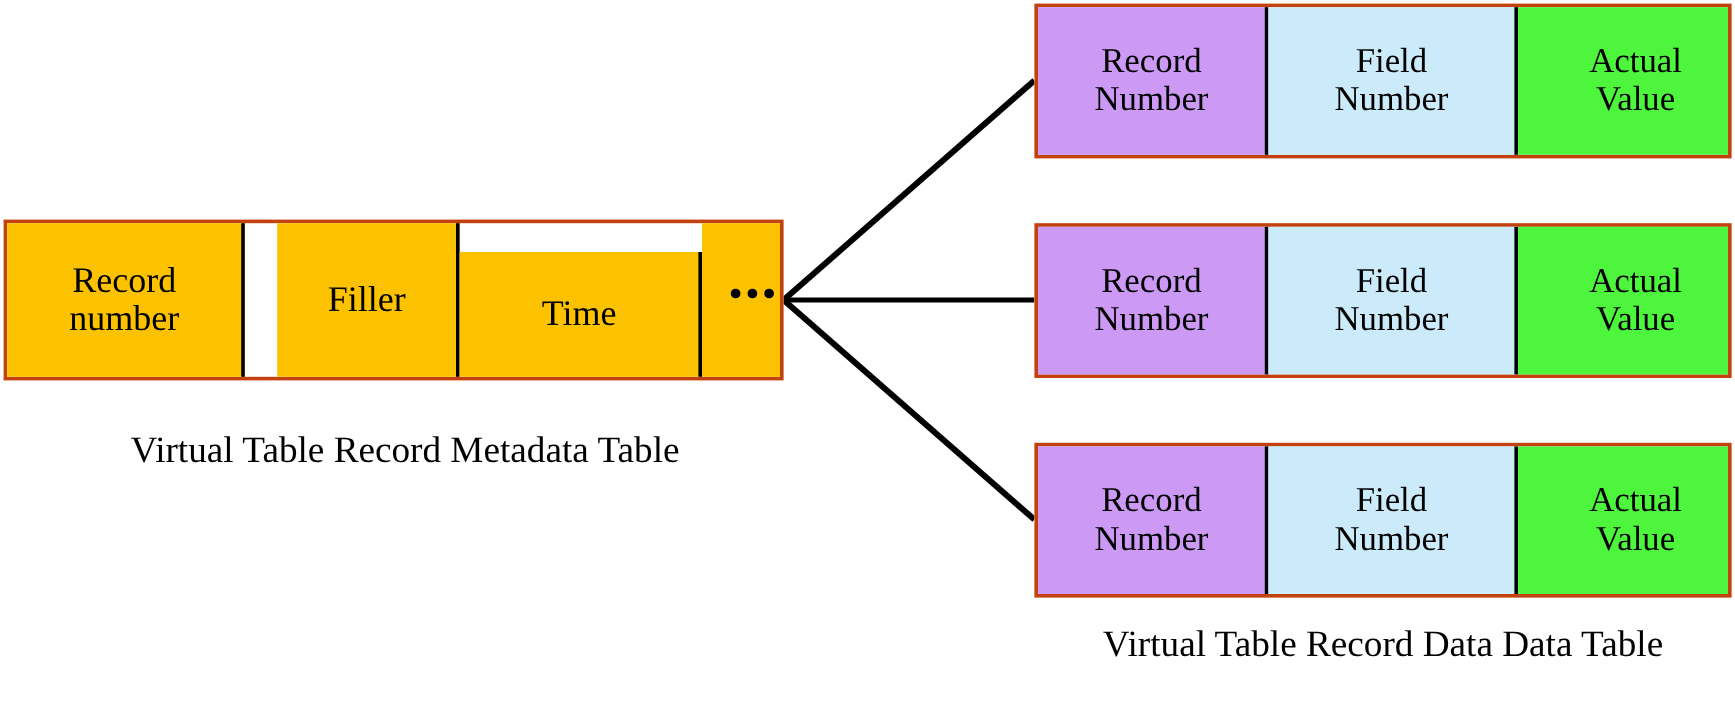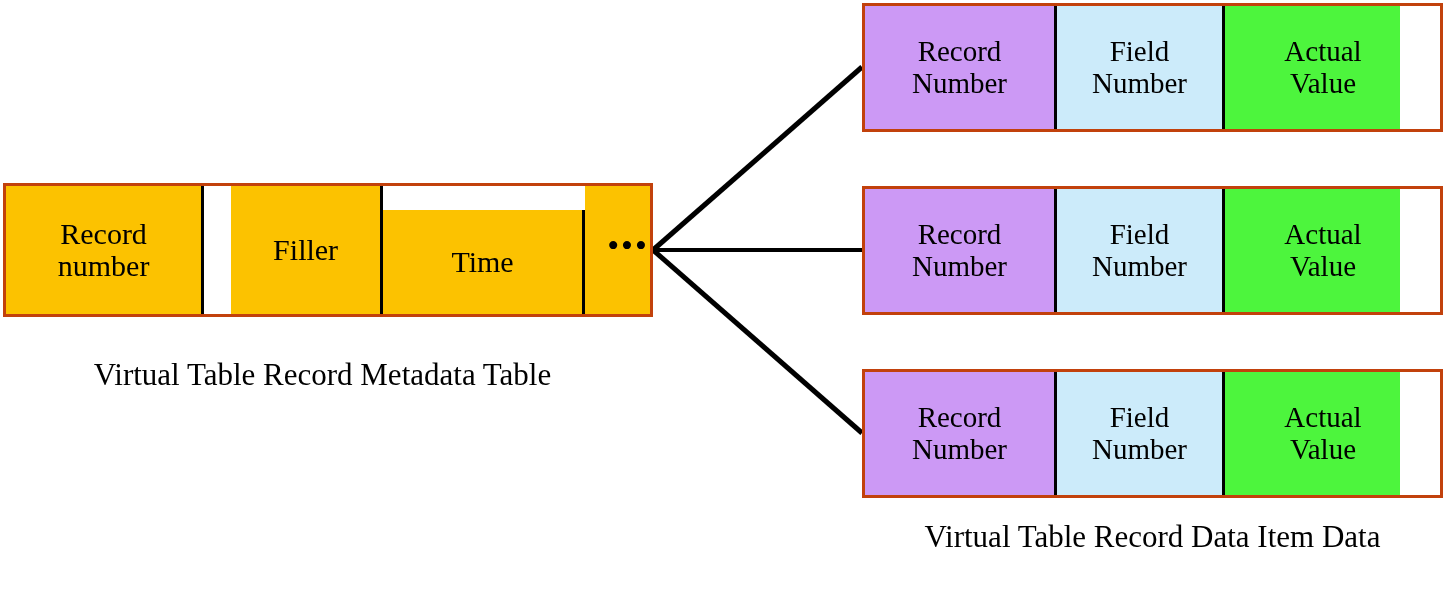--- a/index.html
+++ b/index.html
@@ -77,21 +77,21 @@
     height: 129px;
   }
   .data-table .cell {
     font-size: 29px;
   }
   .data-table .c0 {
     width: 192px;
     background: #CC99F5;
   }
   .data-table .c1 {
-    width: 168px;
+    width: 208px;
     background: #CCEBFA;
   }
   .data-table .c2 {
     width: 175px;
     background: #4DF53D;
   }
   #data-table-1 { top: 3px; }
   #data-table-2 { top: 186px; }
   #data-table-3 { top: 369px; }
 
@@ -127,21 +127,21 @@
   </svg>
 
   <div class="rowtable" id="metadata-table">
     <div class="cell c0" style="white-space: pre-line;">Record
 number</div>
     <div class="cell c1" style="white-space: pre-line; margin-left: 27px;">Filler</div>
     <div class="cell c2" style="white-space: pre-line;">Time</div>
     <div class="cell c3" style="white-space: pre-line;">•••</div>
   </div>
 
-  <div class="caption" id="metadata-caption" style="white-space: pre-line;">Virtual Table Record Metadata Table</div>
+  <div class="caption" id="metadata-caption" style="white-space: pre-line; padding-left: 15px;">Virtual Table Record Metadata Table</div>
 
   <div class="rowtable data-table" id="data-table-1">
     <div class="cell c0" style="white-space: pre-line;">Record
 Number</div>
     <div class="cell c1" style="white-space: pre-line;">Field
 Number</div>
     <div class="cell c2" style="white-space: pre-line;">Actual
 Value</div>
   </div>
 
@@ -156,15 +156,15 @@
 
   <div class="rowtable data-table" id="data-table-3">
     <div class="cell c0" style="white-space: pre-line;">Record
 Number</div>
     <div class="cell c1" style="white-space: pre-line;">Field
 Number</div>
     <div class="cell c2" style="white-space: pre-line;">Actual
 Value</div>
   </div>
 
-  <div class="caption" id="dataitem-caption" style="white-space: pre-line;">Virtual Table Record Data Item Data</div>
+  <div class="caption" id="dataitem-caption" style="white-space: pre-line;">Virtual Table Record Data Data Table</div>
 
 </div>
 
 </body></html>

